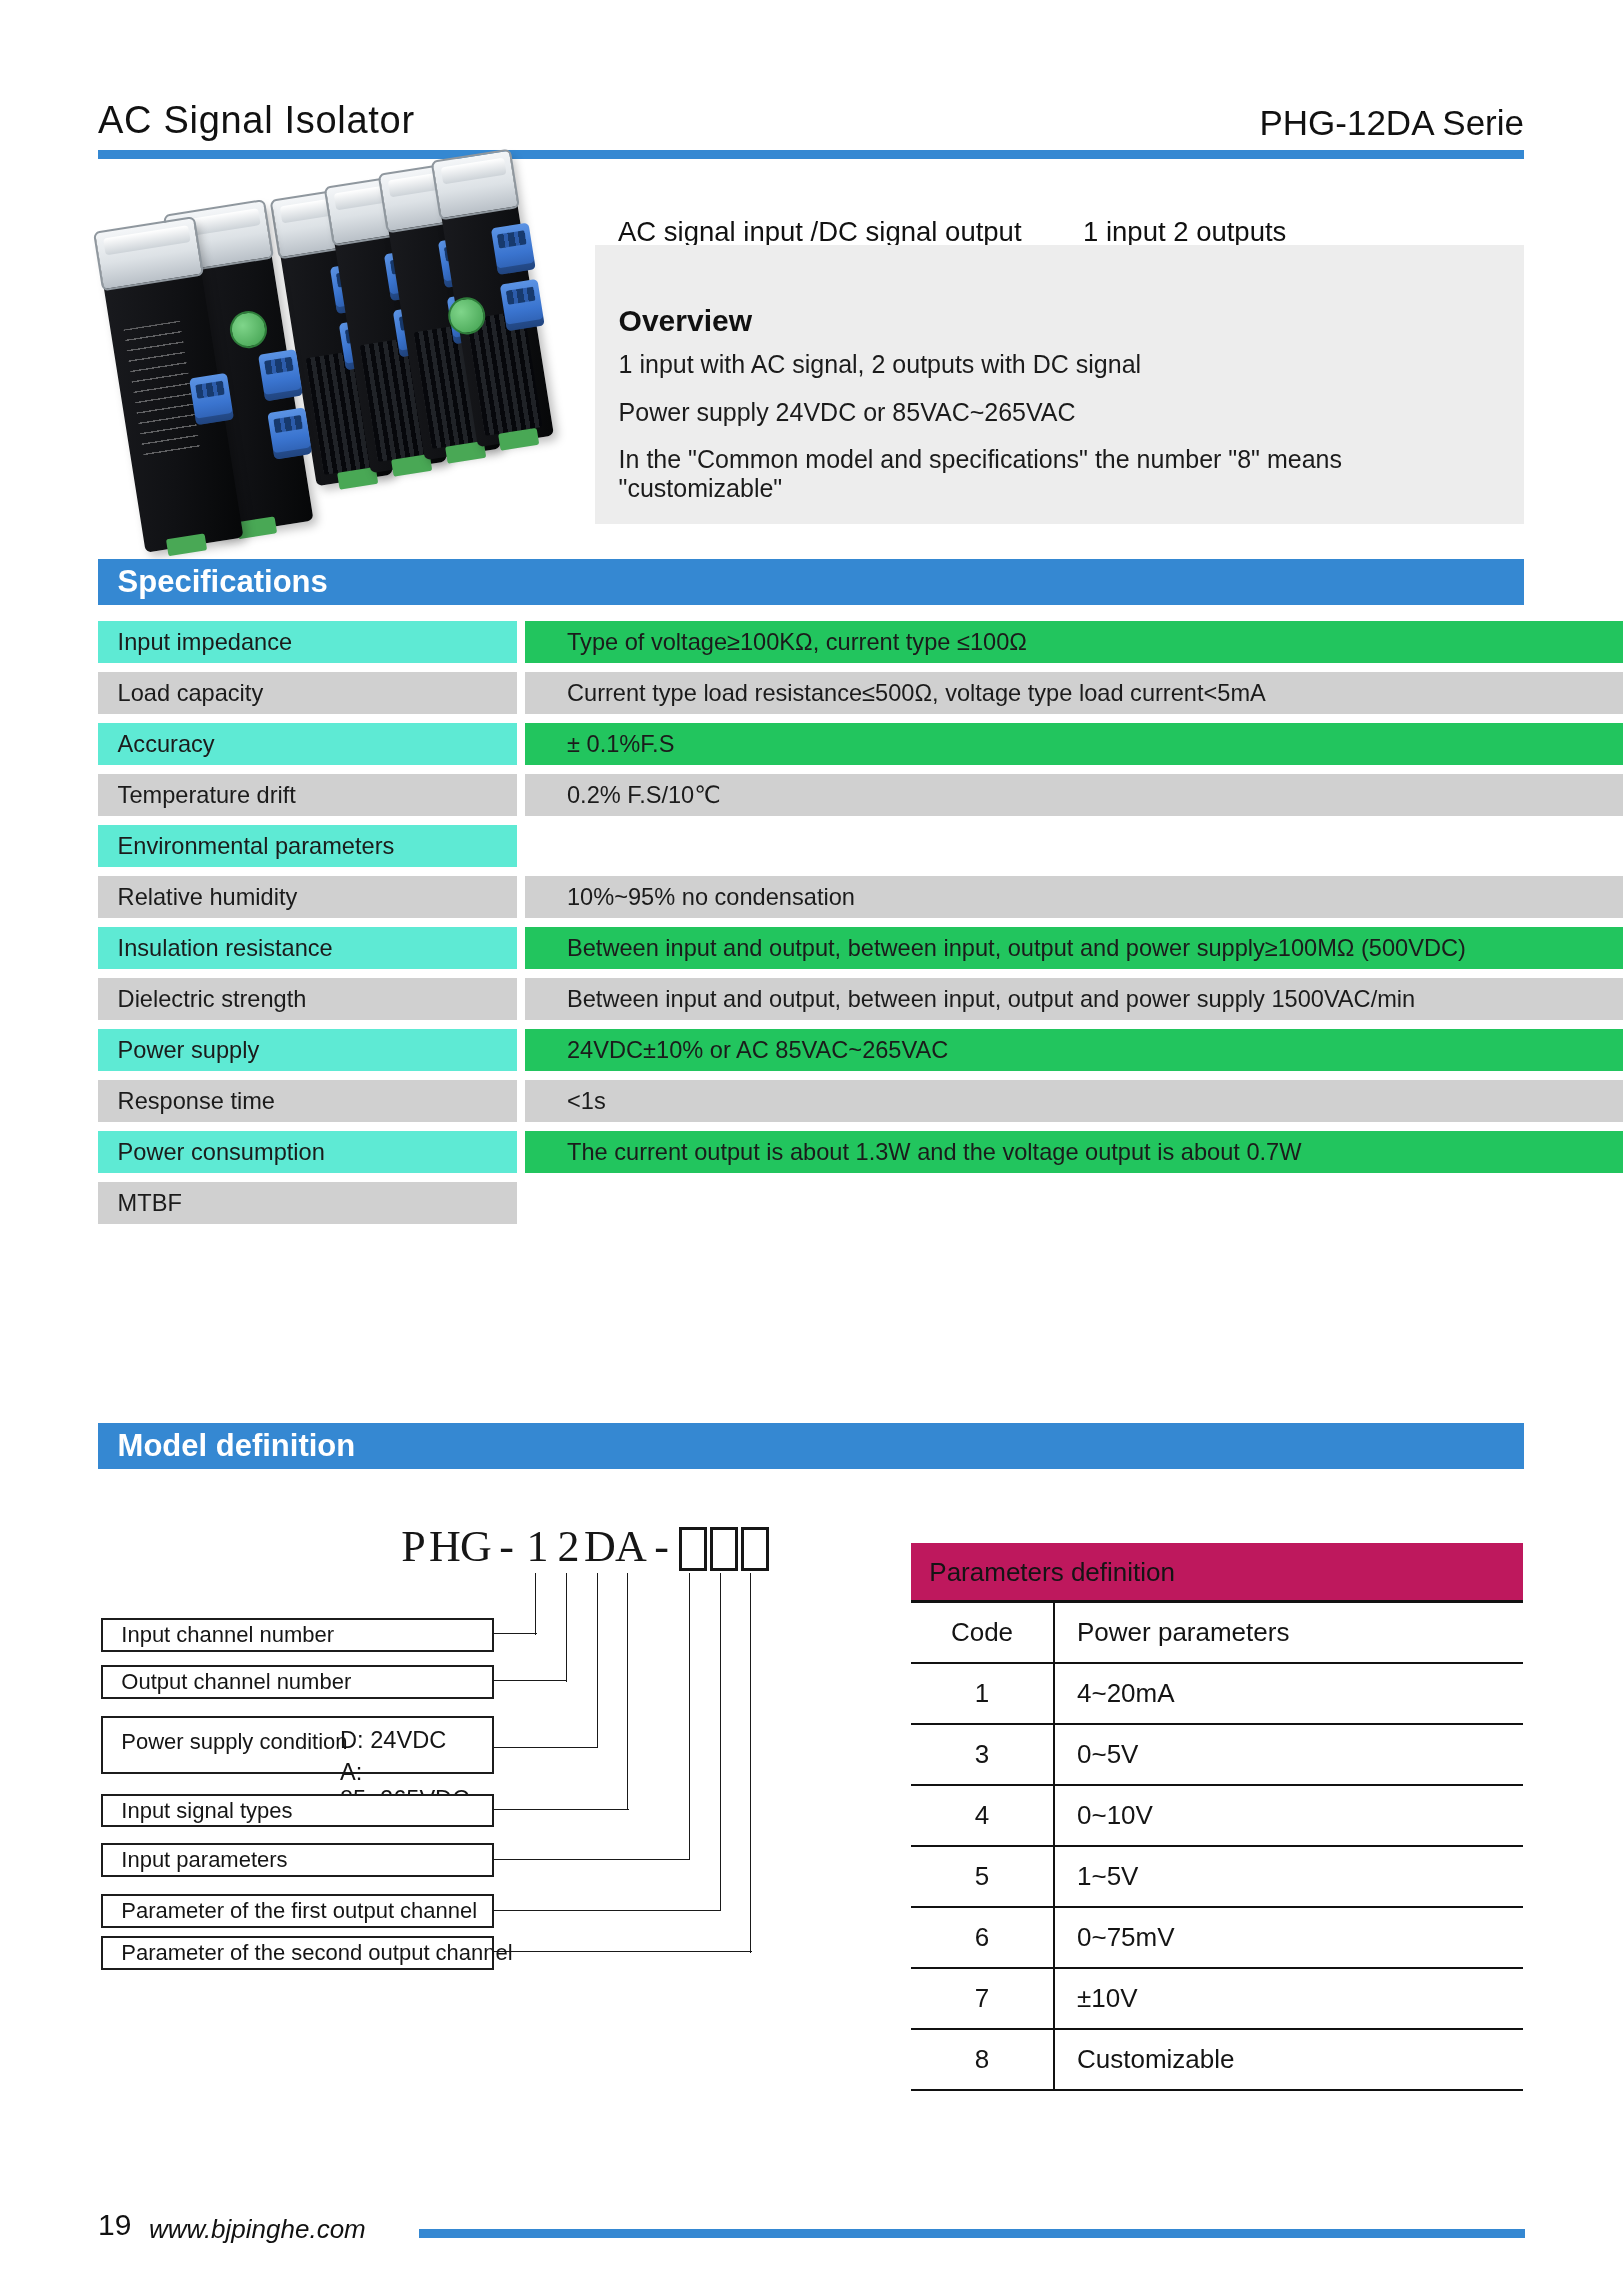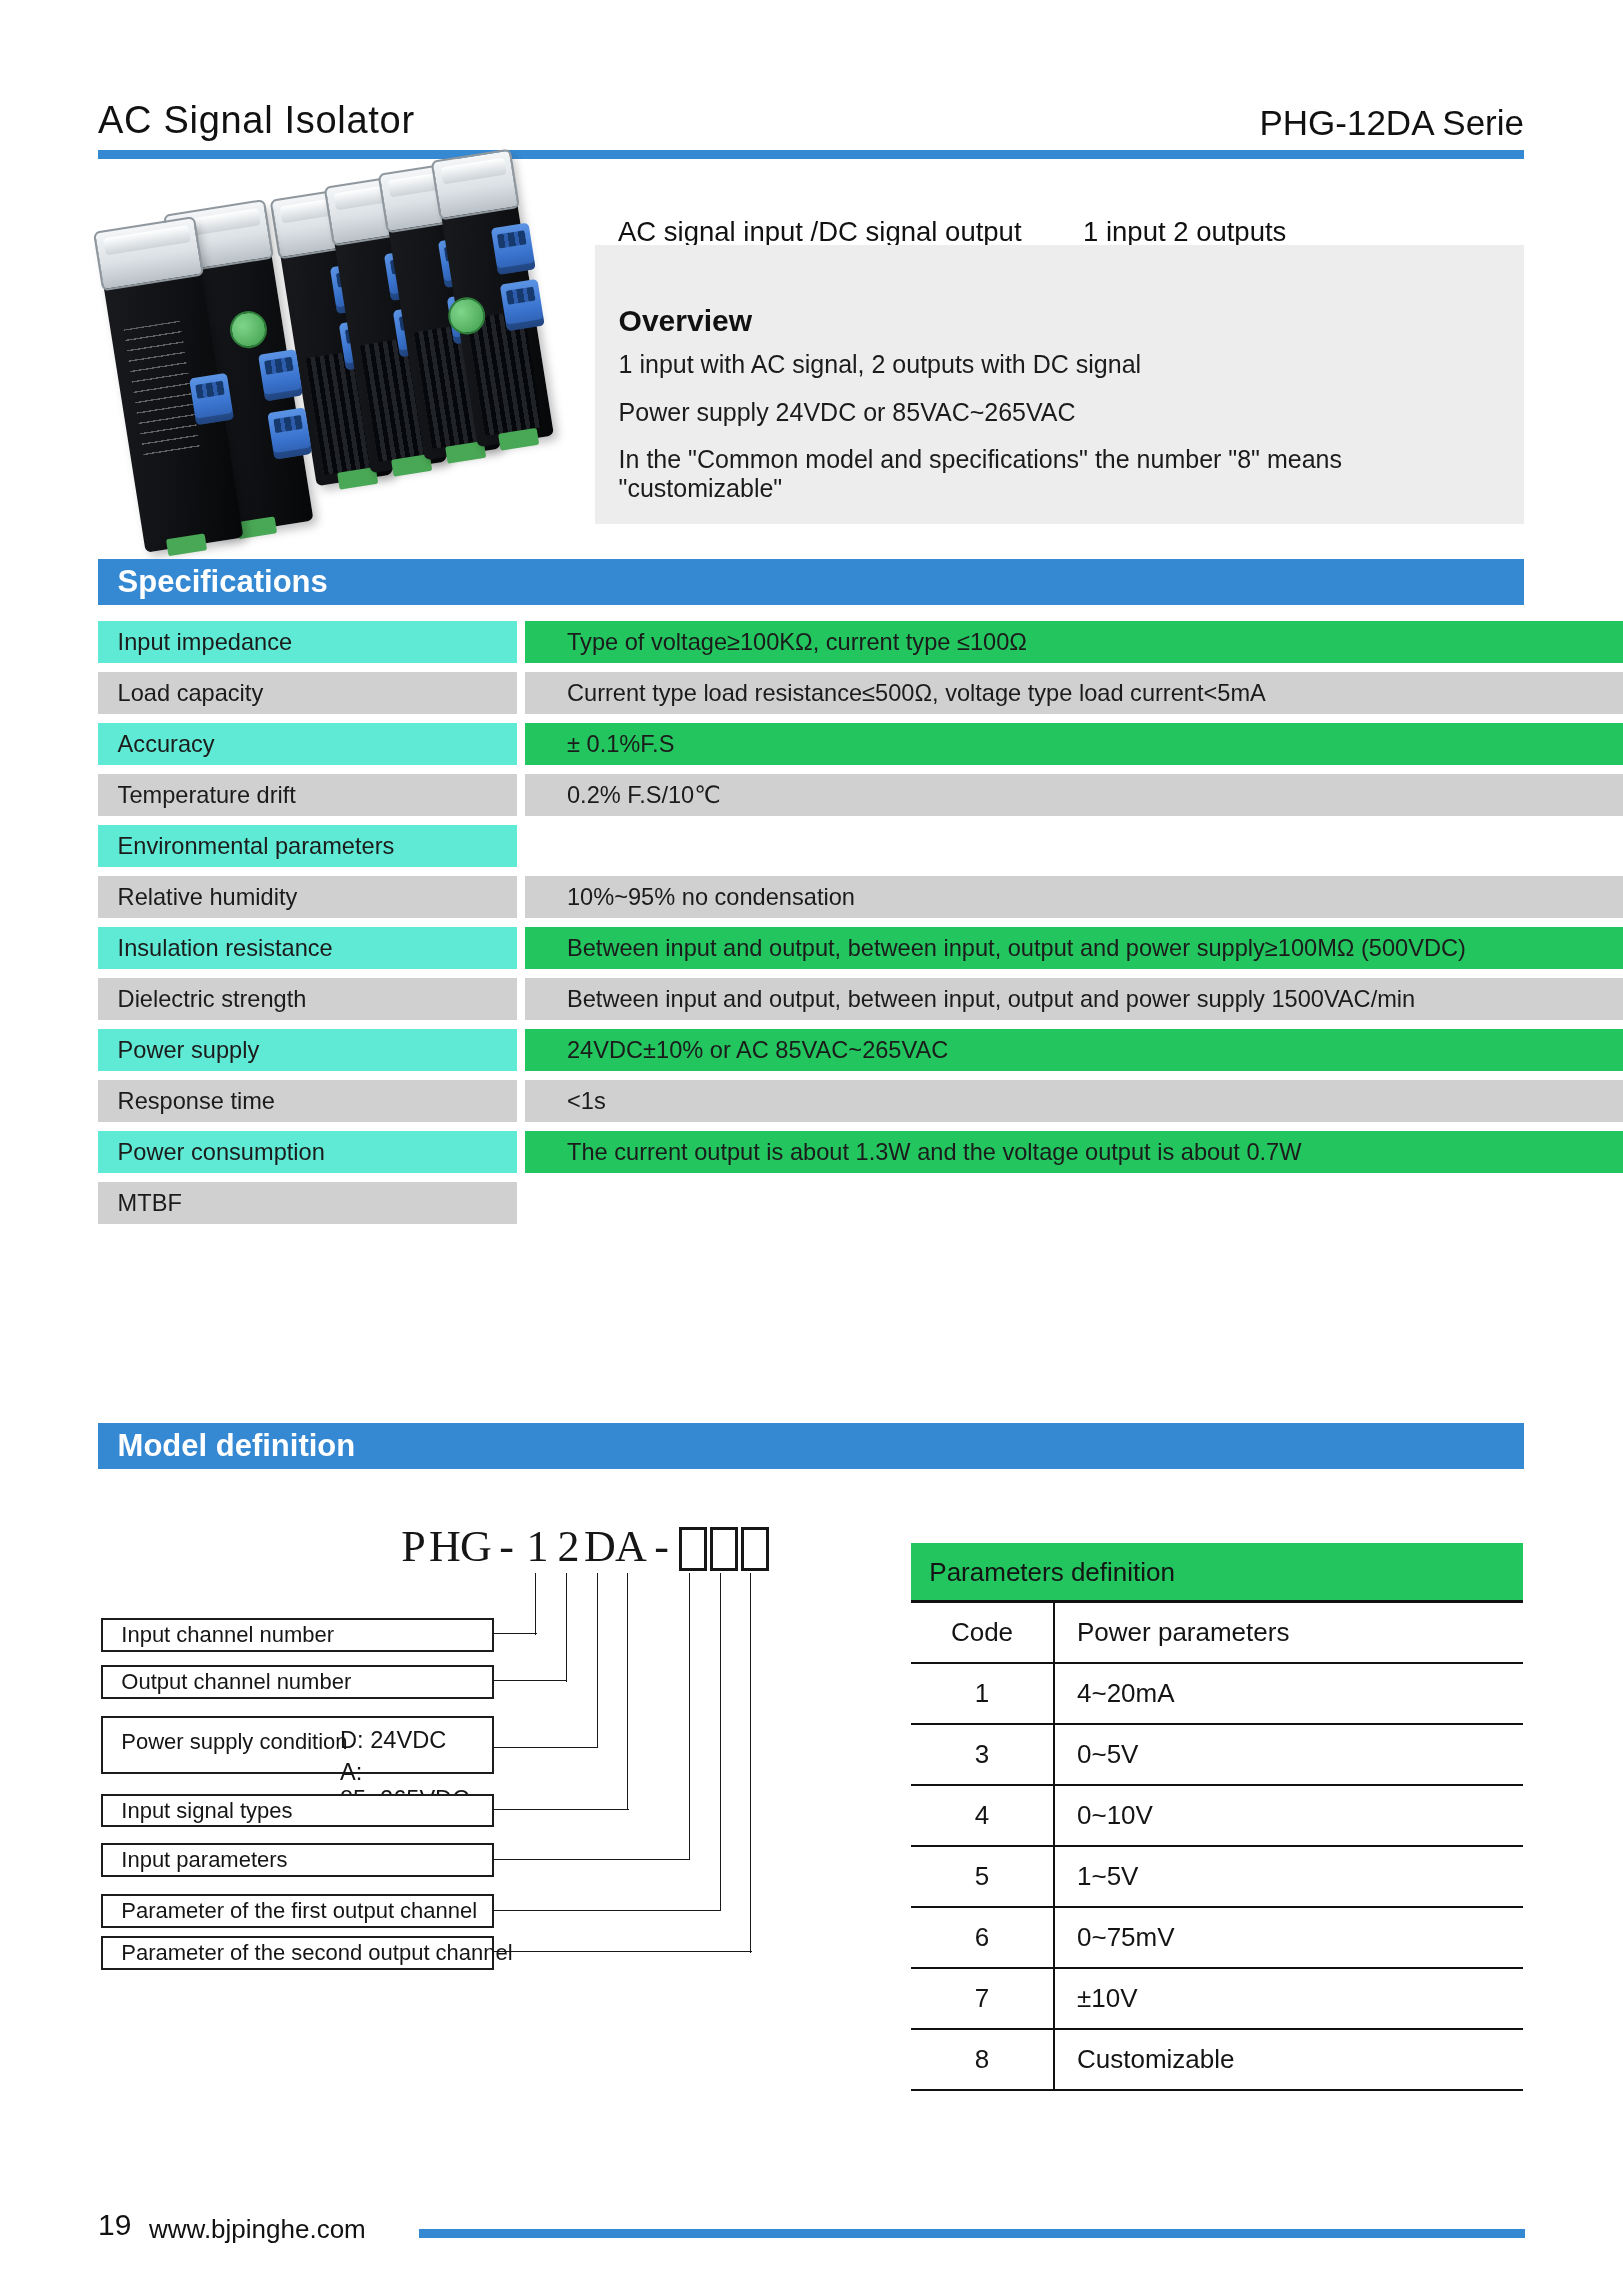--- a/index.html
+++ b/index.html
@@ -67,32 +67,32 @@
   .mboxcell{display:flex;width:31px;justify-content:center;align-items:flex-start;}
   .mbox{width:22px;height:38px;border:3.3px solid #161616;margin-top:5.2px;background:#fff;box-sizing:content-box;}
   .vl,.hl{position:absolute;background:#1a1a1a;}
   .lbox{position:absolute;left:101px;width:393px;border:2px solid #1c1c1c;background:#ffffff;box-sizing:border-box;}
   .lbox .lbl{position:absolute;left:18.3px;top:50%;transform:translateY(-50%);font-size:22px;color:#151515;white-space:nowrap;}
   .lbox.tall .lbl{top:15.7px;transform:none;}
   .lbox .opt1{position:absolute;left:237px;top:9.2px;font-size:23.6px;color:#151515;}
   .lbox .opt2{position:absolute;left:237px;top:41px;font-size:23.6px;color:#151515;}
 
   
-  .pdef-head{position:absolute;left:911px;top:1543px;width:612px;height:58px;background:#22c55e;box-sizing:border-box;}
+  .pdef-head{position:absolute;left:911px;top:1543px;width:612px;height:58px;background:#be185d;box-sizing:border-box;}
   .pdef-head span{display:block;padding-left:18.3px;line-height:58px;font-size:26px;color:#141414;}
   .pdef-rule{position:absolute;left:911px;top:1600px;width:612px;height:3.3px;background:#111;}
   .pdef-rows{position:absolute;left:911px;top:1603px;width:612px;}
   .prow{position:relative;width:612px;height:59px;border-bottom:2px solid #111;}
   .prow .code{position:absolute;left:0;top:0;width:142px;height:59px;line-height:59px;text-align:center;font-size:26px;color:#141414;}
   .prow .outp{position:absolute;left:166px;top:0;right:0;height:59px;line-height:59px;font-size:26px;color:#141414;}
   .pdef-div{position:absolute;left:1053px;top:1603px;width:2px;height:487px;background:#111;}
 
   
   .f-num{position:absolute;left:98px;top:2208px;font-size:30px;color:#111;}
-  .f-site{position:absolute;left:149px;top:2214px;font-size:26px;color:#111;}
+  .f-site{position:absolute;left:149px;top:2214px;font-size:26px;font-style:italic;color:#111;}
   .f-rule{position:absolute;left:419px;top:2229px;width:1106px;height:9.2px;background:#3588d2;}
 </style>
 </head>
 <body>
 
 <div class="page">
 
   <div class="h1-left">AC Signal Isolator</div>
   <div class="h1-right">PHG-12DA Serie</div>
   <div class="top-rule"></div>

